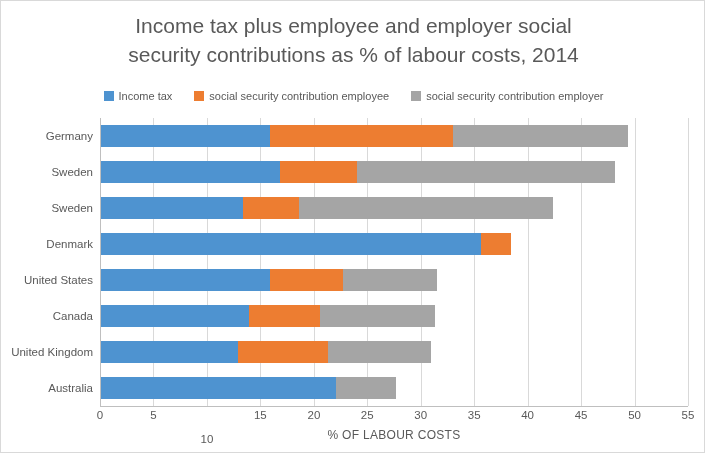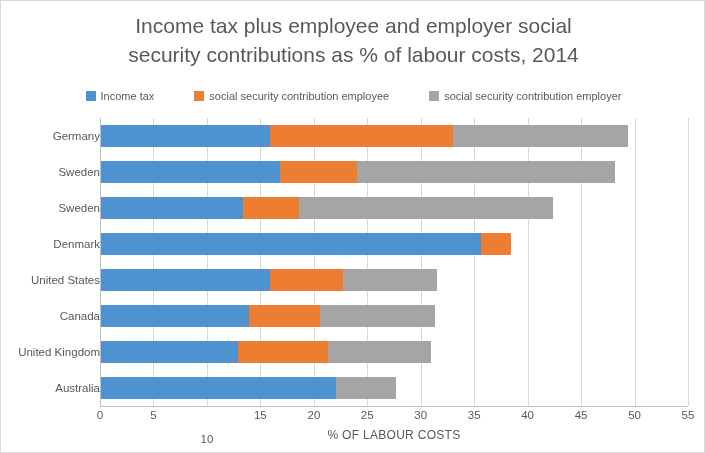--- a/index.html
+++ b/index.html
@@ -37,21 +37,21 @@
   }
   
   #legend {
     position: absolute;
     left: 0;
     top: 89px;
     width: 705px;
     display: flex;
     justify-content: center;
     align-items: center;
-    gap: 40px;
+    gap: 22px;
     font-size: 11px;
     color: #595959;
   }
   .legend-item {
     display: flex;
     align-items: center;
     gap: 5px;
     white-space: nowrap;
   }
   .legend-swatch {
@@ -114,21 +114,20 @@
     top: 0;
     height: 100%;
   }
   
   #cat-labels {
     position: absolute;
     left: 4px;
     top: 117px;
     width: 94px;
     height: 288px;
-    margin-left: 7px;
   }
   .cat-label {
     position: absolute;
     right: 6px;
     text-align: right;
     font-size: 11.5px;
     color: #595959;
     white-space: nowrap;
     transform: translateY(-50%);
   }

